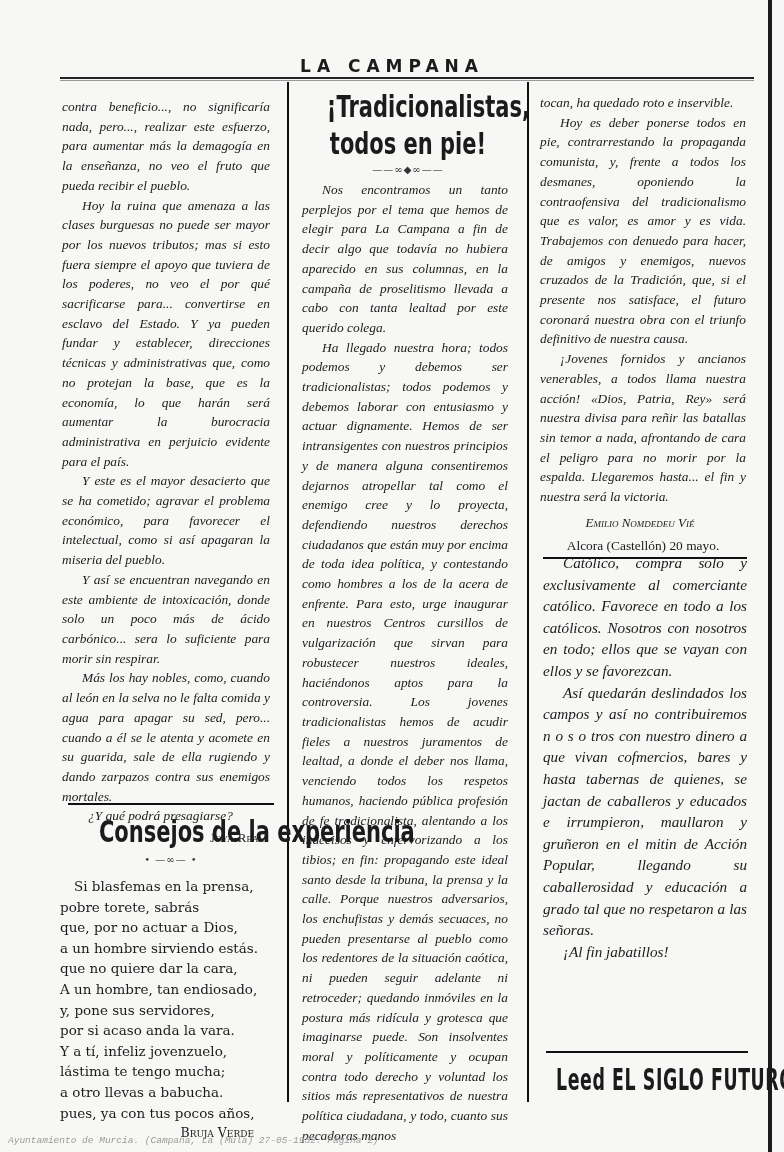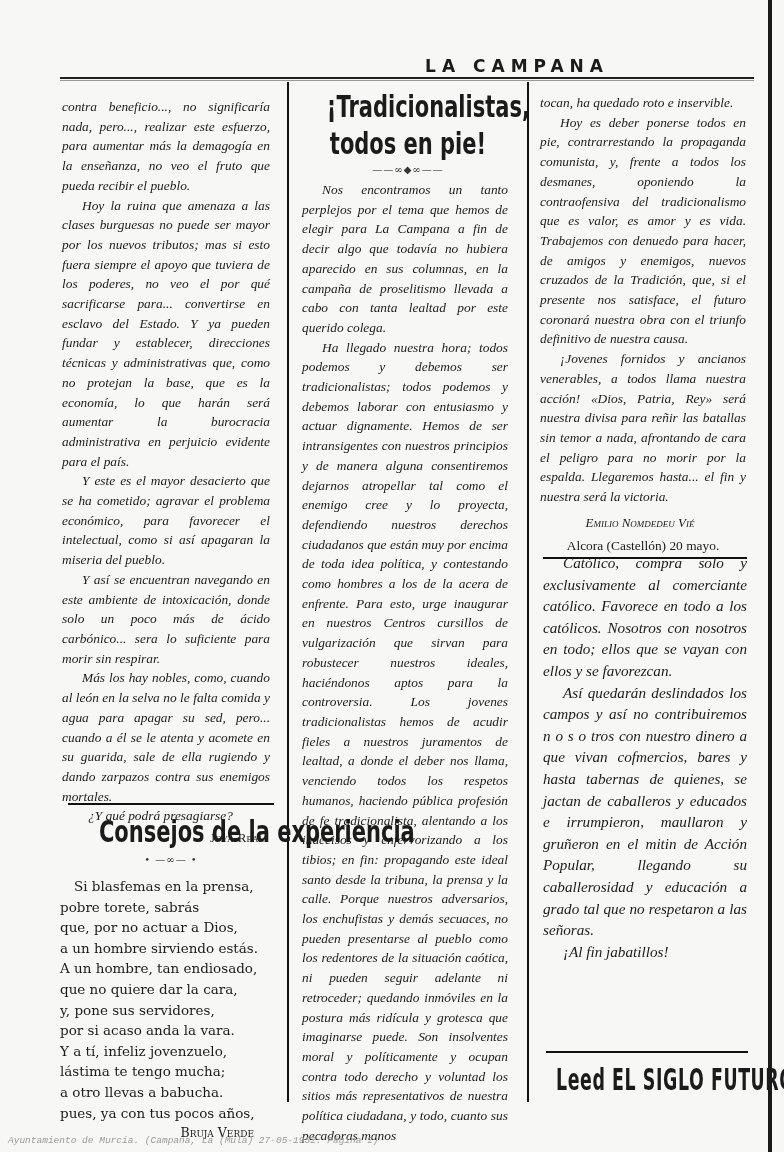--- a/index.html
+++ b/index.html
@@ -1,21 +1,21 @@
 <!DOCTYPE html>
 <html><head>
   <meta charset="utf-8">
   <style>
     html, body { margin: 0; padding: 0; }
     body {
       width: 784px; height: 1152px; background: #f7f7f5; position: relative; overflow: hidden;
       font-family: "DejaVu Serif", "Liberation Serif", serif; color: #1b1b1b;
     }
     .masthead {
-      position: absolute; left: 60px; top: 56px; width: 434px; text-align: right;
+      position: absolute; left: 60px; top: 56px; width: 434px; text-align: center;
       font-family: "DejaVu Sans", sans-serif; font-size: 17px; letter-spacing: 6px; font-weight: bold;
       left: 175px;
     }
     .masthead-rule {
       position: absolute; left: 60px; top: 77px; width: 694px; height: 2px; background: #222;
     }
     .masthead-rule2 { position: absolute; left: 60px; top: 80px; width: 694px; height: 1px; background: #999; }
     .right-edge { position: absolute; left: 768px; top: 0; width: 4px; height: 1152px; background: #1a1a1a; }
     .col-rule { position: absolute; width: 2px; background: #111; }
     .col {
@@ -69,22 +69,22 @@
 
 <div style="position:absolute; left:68px; top:812px; width:206px;">
   <div class="heading-condensed" style="font-size:30px; line-height:40px; width:206px; margin-left:0;">Consejos de la experiencia</div>
   <div class="ornament" style="margin-top:2px;">• —∞— •</div>
 </div>
 <div class="poem" style="position:absolute; left:60px; top:876px; width:200px;">
   <div class="first">Si blasfemas en la prensa,</div>
   <div>pobre torete, sabrás</div>
   <div>que, por no actuar a Dios,</div>
   <div>a un hombre sirviendo estás.</div>
+  <div>que no quiere dar la cara,</div>
   <div>A un hombre, tan endiosado,</div>
-  <div>que no quiere dar la cara,</div>
   <div>y, pone sus servidores,</div>
   <div>por si acaso anda la vara.</div>
   <div>Y a tí, infeliz jovenzuelo,</div>
   <div>lástima te tengo mucha;</div>
   <div>a otro llevas a babucha.</div>
   <div>pues, ya con tus pocos años,</div>
   <div class="signature" style="margin-top:0; font-size:12.5px;">Bruja Verde</div>
 </div>
 
 <div style="position:absolute; left:292px; top:88px; width:232px;">

